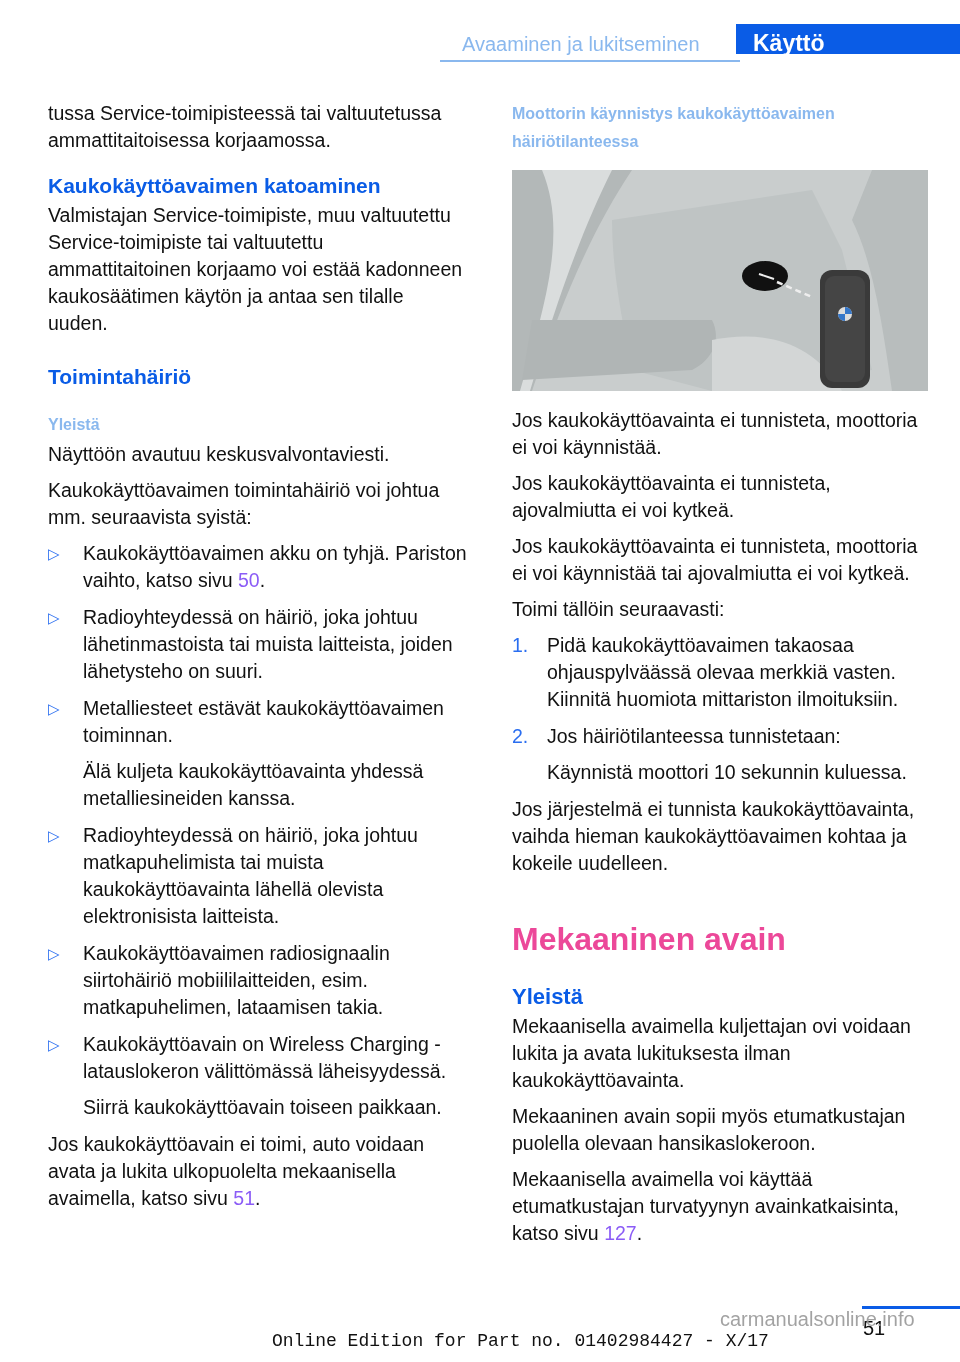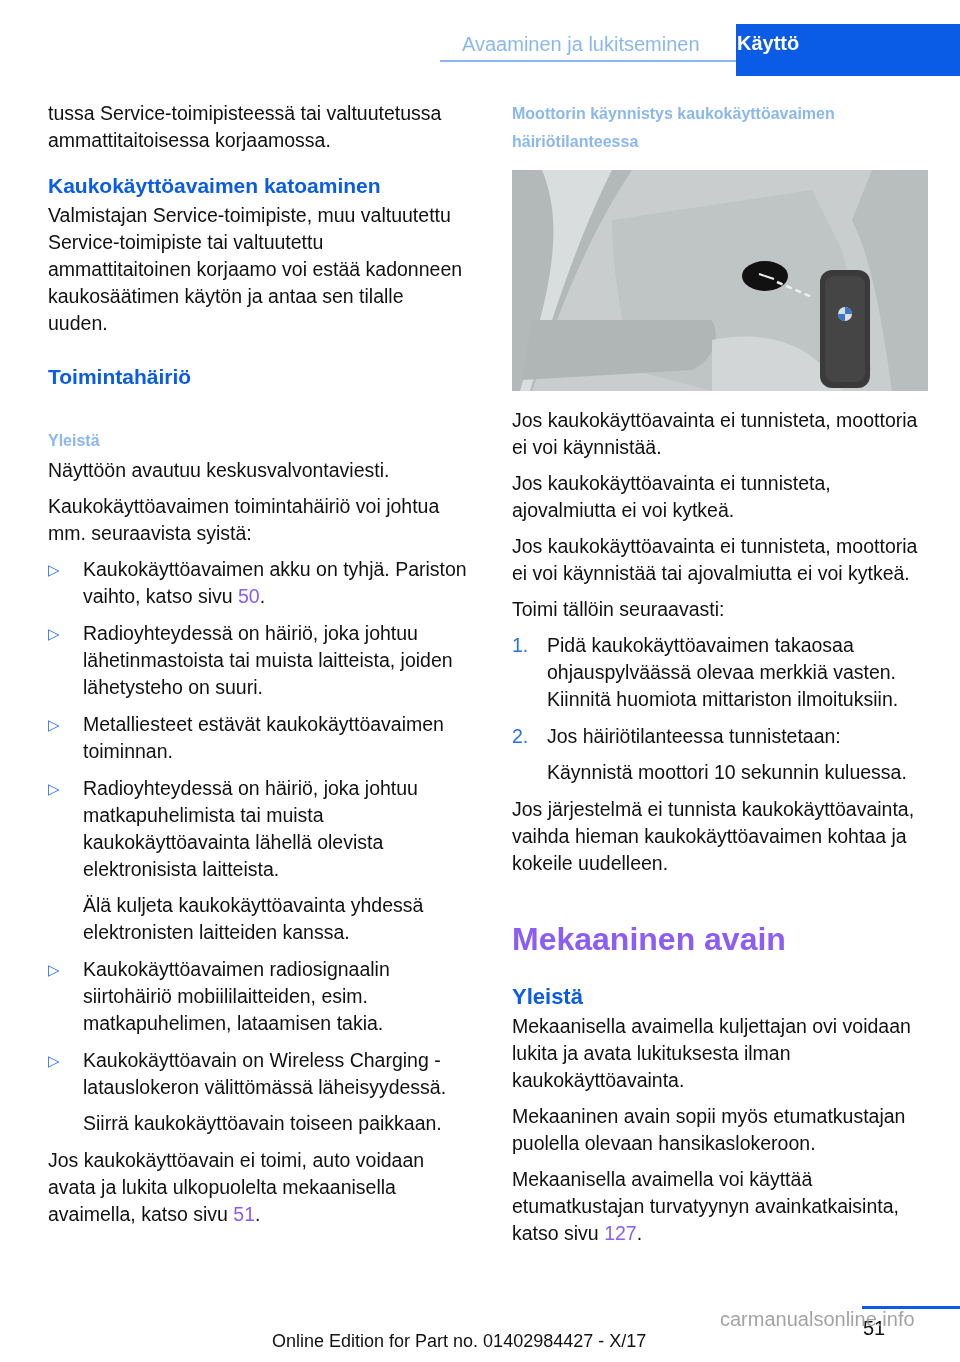--- a/index.html
+++ b/index.html
@@ -4,79 +4,79 @@
   <style>
     html, body { margin: 0; padding: 0; }
     body {
       width: 960px; height: 1362px; position: relative; background: #ffffff;
       font-family: "Liberation Sans", "DejaVu Sans", sans-serif; color: #111111;
       overflow: hidden;
     }
     .header { position: absolute; top: 0; left: 0; width: 960px; height: 62px; }
     .header-line { position: absolute; left: 440px; top: 60px; width: 300px; height: 2px; background: #8ab8ee; }
     .header-section { position: absolute; left: 462px; top: 30px; font-size: 20px; font-weight: normal; color: #8ab8ee; line-height: 28px; }
-    .header-tab { position: absolute; left: 736px; top: 24px; width: 224px; height: 52px; background: #0a5ce6; color: #fff; font-weight: bold; font-size: 20px; line-height: 38px; padding-left: 1px; box-sizing: border-box; }
+    .header-tab { position: absolute; left: 736px; top: 24px; width: 224px; height: 30px; background: #0a5ce6; color: #fff; font-weight: bold; font-size: 23px; line-height: 38px; padding-left: 17px; box-sizing: border-box; }
 
     .col { position: absolute; top: 100px; font-size: 19.5px; line-height: 27px; }
     .col-left { left: 48px; width: 420px; }
     .col-right { left: 512px; width: 420px; }
     p { margin: 0 0 9px 0; }
     .h2 { font-size: 21px; font-weight: bold; color: #0a5ce6; line-height: 28px; margin: 0 0 2px 0; }
-    .h2-big { font-size: 32px; font-weight: bold; color: #8b5cf6; line-height: 40px; margin-top: 42px; }
+    .h2-big { font-size: 32px; font-weight: bold; color: #ec4899; line-height: 40px; margin-top: 42px; }
     .h3-light { font-size: 16px; font-weight: bold; color: #8ab8ee; line-height: 28px; margin: 0 0 2px 0; }
     .h3 { font-size: 22px; font-weight: bold; color: #0a5ce6; line-height: 28px; margin: 0 0 2px 0; }
     .link { color: #8b5cf6; }
     .list { list-style: none; padding: 0; margin: 0 0 8px 0; }
     .list li { position: relative; padding-left: 35px; margin-bottom: 10px; }
     .list li p { margin: 0 0 9px 0; }
     .list li p:last-child { margin-bottom: 0; }
     .bullet { position: absolute; left: 0; top: 0; color: #2a6ef0; font-size: 15px; }
     .num { position: absolute; left: 0; top: 0; color: #2a6ef0; }
     .figure { width: 416px; height: 221px; margin: 14px 0 16px 0; display: block; }
     .footer-line { position: absolute; left: 862px; top: 1306px; width: 98px; height: 3px; background: #0a5ce6; }
     .page-num { position: absolute; left: 863px; top: 1317px; font-size: 20px; color: #111; }
-    .footer-text { position: absolute; left: 272px; top: 1331px; font-size: 18px; color: #111; white-space: nowrap; }
+    .footer-text { position: absolute; left: 272px; top: 1331px; font-size: 18px; color: #111; white-space: nowrap; font-family: Liberation Mono, monospace; }
     .watermark { position: absolute; left: 680px; top: 1308px; font-size: 20px; color: #999; white-space: nowrap; opacity: 0.9; margin-left: 40px; }
   </style>
 </head>
 <body>
 
 <div class="header">
   <div class="header-line"></div>
   <div class="header-section">Avaaminen ja lukitseminen</div>
   <div class="header-tab">Käyttö</div>
 </div>
 
 <div class="col col-left">
   <p style="margin-bottom:18px">tussa Service-toimipisteessä tai valtuutetussa ammattitaitoisessa korjaamossa.</p>
   <div class="h2">Kaukokäyttöavaimen katoaminen</div>
   <p style="margin-bottom:26px">Valmistajan Service-toimipiste, muu valtuutettu Service-toimipiste tai valtuutettu ammattitaitoinen korjaamo voi estää kadonneen kaukosäätimen käytön ja antaa sen tilalle uuden.</p>
 
-  <div class="h2" style="margin-bottom:36px">Toimintahäiriö</div>
+  <div class="h2" style="margin-bottom:20px">Toimintahäiriö</div>
   <div class="h3-light">Yleistä</div>
   <p>Näyttöön avautuu keskusvalvontaviesti.</p>
   <p>Kaukokäyttöavaimen toimintahäiriö voi johtua mm. seuraavista syistä:</p>
 
   <ul class="list">
     <li>
       <span class="bullet">▷</span>
       <p><span>Kaukokäyttöavaimen akku on tyhjä. Pariston vaihto, katso sivu </span><span class="link">50</span><span>.</span></p>
     </li>
     <li>
       <span class="bullet">▷</span>
       <p>Radioyhteydessä on häiriö, joka johtuu lähetinmastoista tai muista laitteista, joiden lähetysteho on suuri.</p>
     </li>
     <li>
       <span class="bullet">▷</span>
       <p>Metalliesteet estävät kaukokäyttöavaimen toiminnan.</p>
+      <p>Älä kuljeta kaukokäyttöavainta yhdessä metalliesineiden kanssa.</p>
     </li>
     <li>
       <span class="bullet">▷</span>
       <p>Radioyhteydessä on häiriö, joka johtuu matkapuhelimista tai muista kaukokäyttöavainta lähellä olevista elektronisista laitteista.</p>
-      <p>Älä kuljeta kaukokäyttöavainta yhdessä elektronisten laitteiden kanssa.</p>
     </li>
     <li>
       <span class="bullet">▷</span>
       <p>Kaukokäyttöavaimen radiosignaalin siirtohäiriö mobiililaitteiden, esim. matkapuhelimen, lataamisen takia.</p>
     </li>
     <li>
       <span class="bullet">▷</span>
       <p>Kaukokäyttöavain on Wireless Charging -latauslokeron välittömässä läheisyydessä.</p>
       <p>Siirrä kaukokäyttöavain toiseen paikkaan.</p>
     </li>

